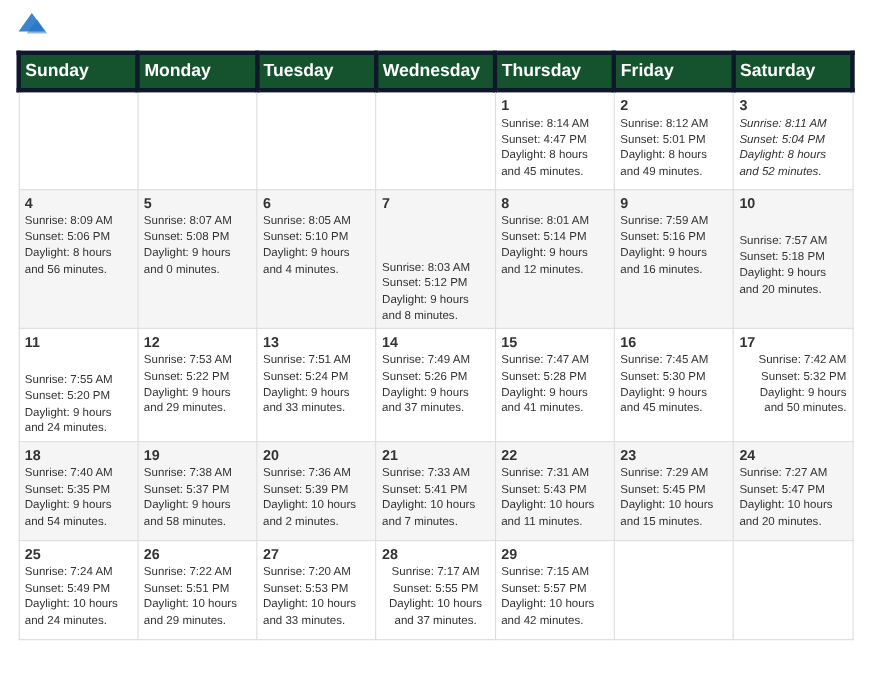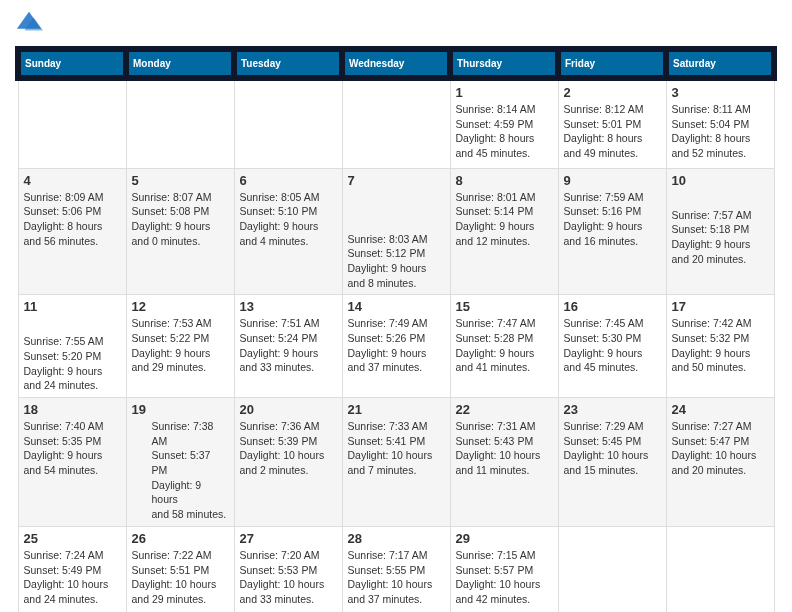--- a/index.html
+++ b/index.html
@@ -41,27 +41,27 @@
     .location {
       font-size: 16px;
       color: #555;
     }
     .calendar {
       width: 100%;
       border-collapse: collapse;
       table-layout: fixed;
     }
     .calendar th {
-      background: #0369a1;
+      background: #14532d;
       color: #fff;
-      font-size: 10px;
+      font-size: 16px;
       font-weight: bold;
       padding: 6px 4px;
       text-align: left;
-      border: 6px solid #0f172a;
+      border: 4px solid #0f172a;
     }
     .calendar td {
       vertical-align: top;
       border: 1px solid #ddd;
       padding: 4px 5px;
       font-size: 11px;
       color: #333;
       height: 90px;
       background: #fff;
     }
@@ -116,34 +116,34 @@
   </thead>
   <tbody id="calendar-body">
   <tr>
         <td class="empty"></td>
         <td class="empty"></td>
         <td class="empty"></td>
         <td class="empty"></td>
         <td>
           <div class="day-num">1</div>
           <div class="day-info" style="white-space: pre-line;">Sunrise: 8:14 AM
-Sunset: 4:59 PM
+Sunset: 4:47 PM
 Daylight: 8 hours
 and 45 minutes.</div>
         </td>
         <td>
           <div class="day-num">2</div>
           <div class="day-info" style="white-space: pre-line;">Sunrise: 8:12 AM
 Sunset: 5:01 PM
 Daylight: 8 hours
 and 49 minutes.</div>
         </td>
         <td>
           <div class="day-num">3</div>
-          <div class="day-info" style="white-space: pre-line;">Sunrise: 8:11 AM
+          <div class="day-info" style="white-space: pre-line; font-style: italic;">Sunrise: 8:11 AM
 Sunset: 5:04 PM
 Daylight: 8 hours
 and 52 minutes.</div>
         </td>
       </tr>
       <tr>
         <td>
           <div class="day-num">4</div>
           <div class="day-info" style="white-space: pre-line;">Sunrise: 8:09 AM
 Sunset: 5:06 PM
@@ -231,37 +231,37 @@
         </td>
         <td>
           <div class="day-num">16</div>
           <div class="day-info" style="white-space: pre-line;">Sunrise: 7:45 AM
 Sunset: 5:30 PM
 Daylight: 9 hours
 and 45 minutes.</div>
         </td>
         <td>
           <div class="day-num">17</div>
-          <div class="day-info" style="white-space: pre-line;">Sunrise: 7:42 AM
+          <div class="day-info" style="white-space: pre-line; text-align: right;">Sunrise: 7:42 AM
 Sunset: 5:32 PM
 Daylight: 9 hours
 and 50 minutes.</div>
         </td>
       </tr>
       <tr>
         <td>
           <div class="day-num">18</div>
           <div class="day-info" style="white-space: pre-line;">Sunrise: 7:40 AM
 Sunset: 5:35 PM
 Daylight: 9 hours
 and 54 minutes.</div>
         </td>
         <td>
           <div class="day-num">19</div>
-          <div class="day-info" style="white-space: pre-line; margin-left: 20px;">Sunrise: 7:38 AM
+          <div class="day-info" style="white-space: pre-line;">Sunrise: 7:38 AM
 Sunset: 5:37 PM
 Daylight: 9 hours
 and 58 minutes.</div>
         </td>
         <td>
           <div class="day-num">20</div>
           <div class="day-info" style="white-space: pre-line;">Sunrise: 7:36 AM
 Sunset: 5:39 PM
 Daylight: 10 hours
 and 2 minutes.</div>
@@ -312,21 +312,21 @@
         </td>
         <td>
           <div class="day-num">27</div>
           <div class="day-info" style="white-space: pre-line;">Sunrise: 7:20 AM
 Sunset: 5:53 PM
 Daylight: 10 hours
 and 33 minutes.</div>
         </td>
         <td>
           <div class="day-num">28</div>
-          <div class="day-info" style="white-space: pre-line;">Sunrise: 7:17 AM
+          <div class="day-info" style="white-space: pre-line; text-align: center;">Sunrise: 7:17 AM
 Sunset: 5:55 PM
 Daylight: 10 hours
 and 37 minutes.</div>
         </td>
         <td>
           <div class="day-num">29</div>
           <div class="day-info" style="white-space: pre-line;">Sunrise: 7:15 AM
 Sunset: 5:57 PM
 Daylight: 10 hours
 and 42 minutes.</div>

